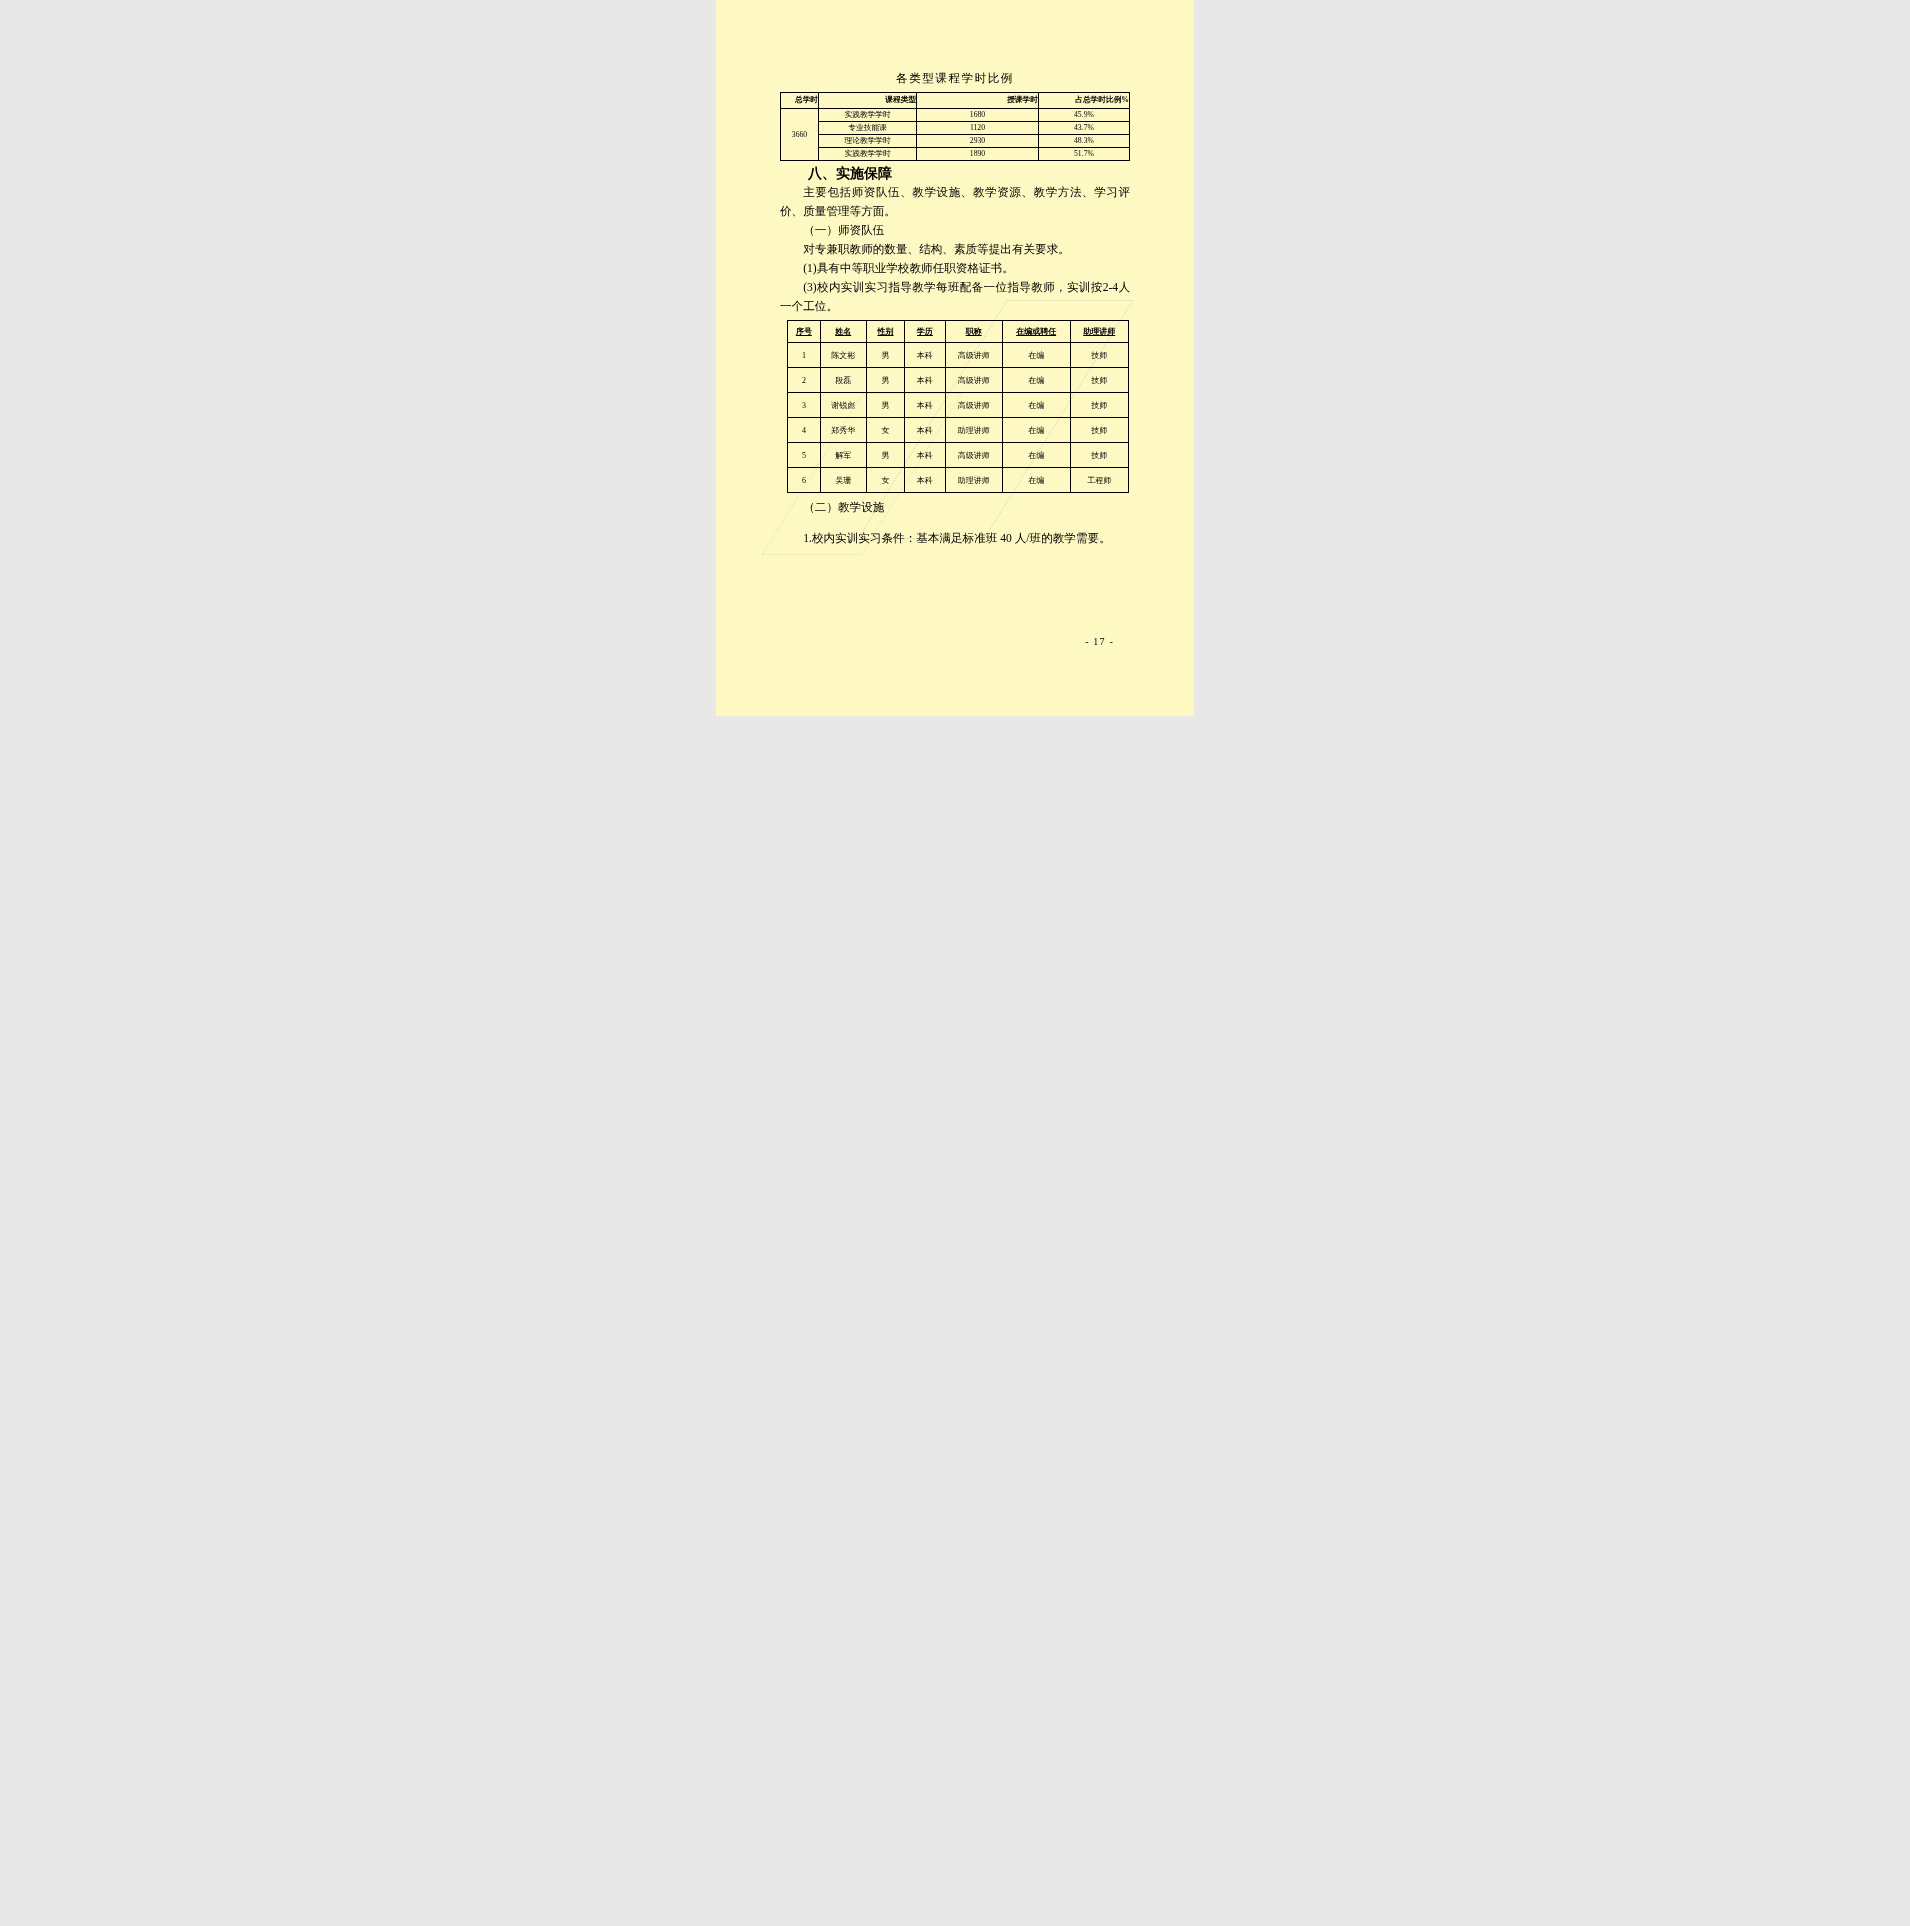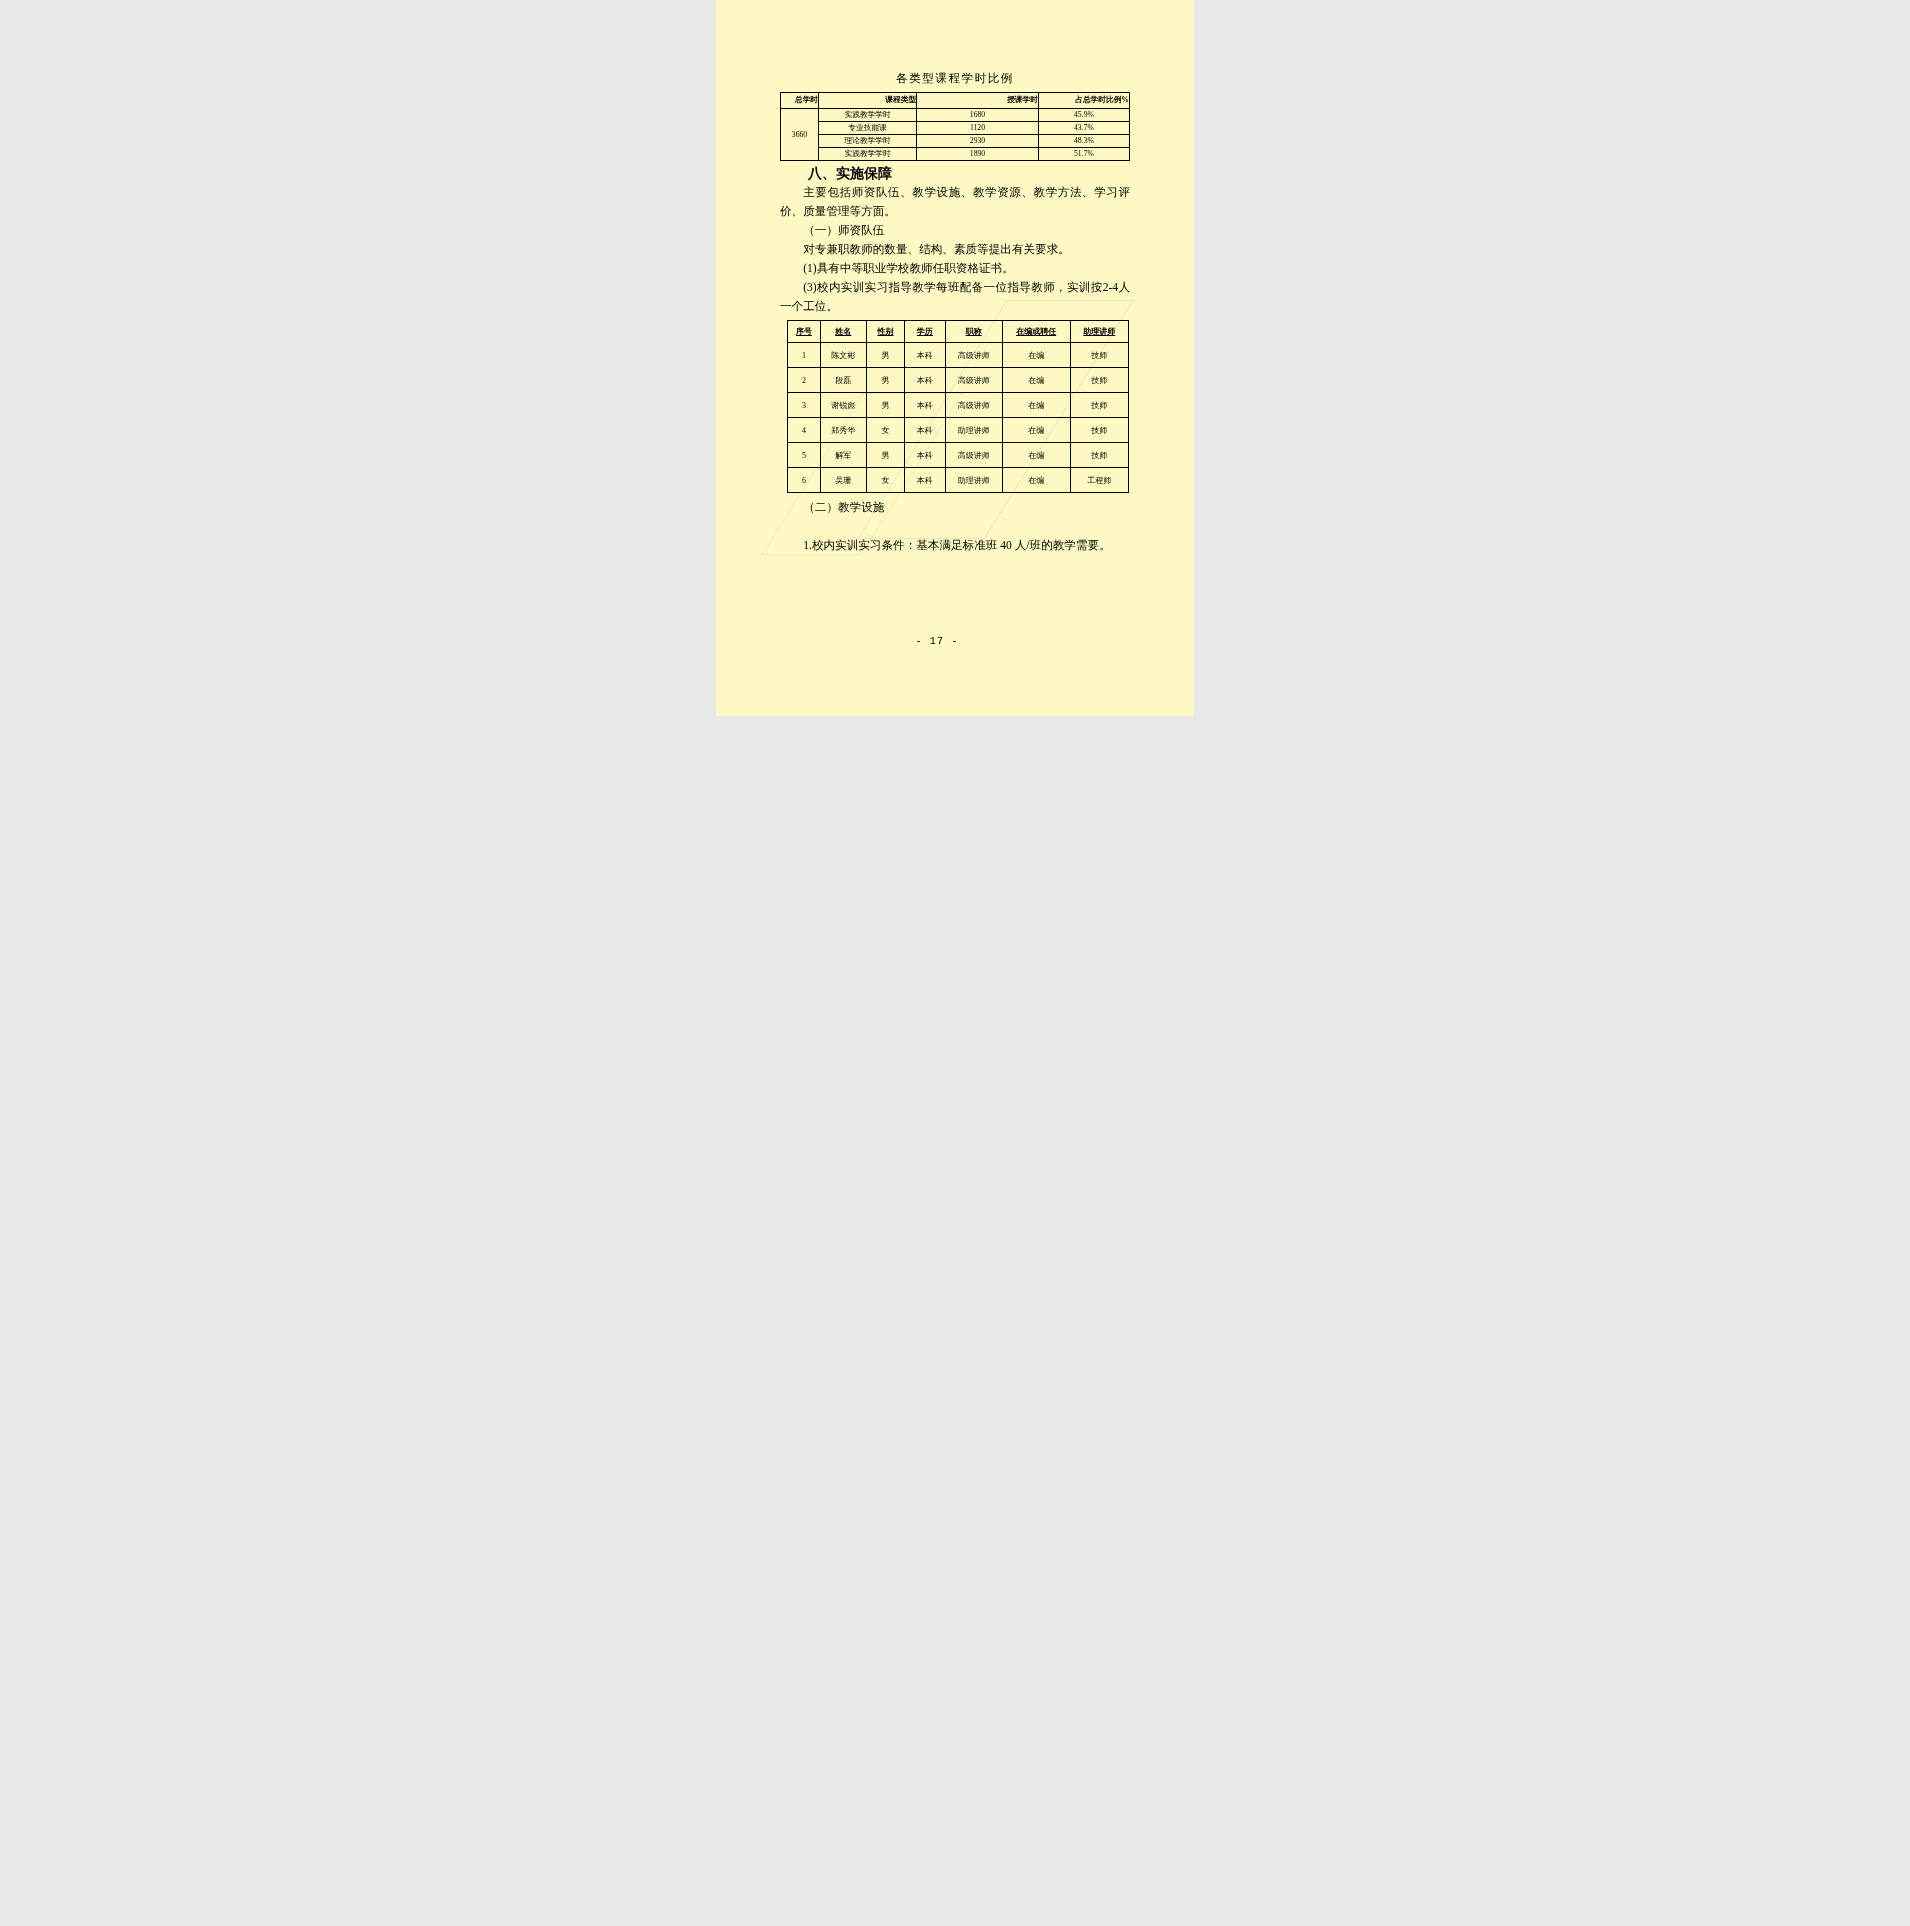--- a/index.html
+++ b/index.html
@@ -123,32 +123,31 @@
   }
   .t2 col.c1 { width: 9.6%; }
   .t2 col.c2 { width: 13.5%; }
   .t2 col.c3 { width: 11.2%; }
   .t2 col.c4 { width: 11.9%; }
   .t2 col.c5 { width: 16.7%; }
   .t2 col.c6 { width: 19.9%; }
   .t2 col.c7 { width: 17.1%; }
 
   .sub2 { margin-top: 5.4px; }
-  p.body.last { line-height: 21px; margin-top: 18px; }
+  p.body.last { line-height: 21px; margin-top: 11px; }
 
   .footer {
     position: absolute;
     top: 636px;
     left: 0;
     width: 100%;
-    padding-right: 36px;
-    text-align: center;
+    padding-right: 80px;
+    text-align: right;
     font-size: 10px;
     letter-spacing: 1.2px;
-    font-family: Liberation Mono, monospace;
   }
 </style>
 </head>
 <body>
 
 <div class="page">
   <div class="watermark wm1"></div>
   <div class="watermark wm2"></div>
 
   <div class="content">

